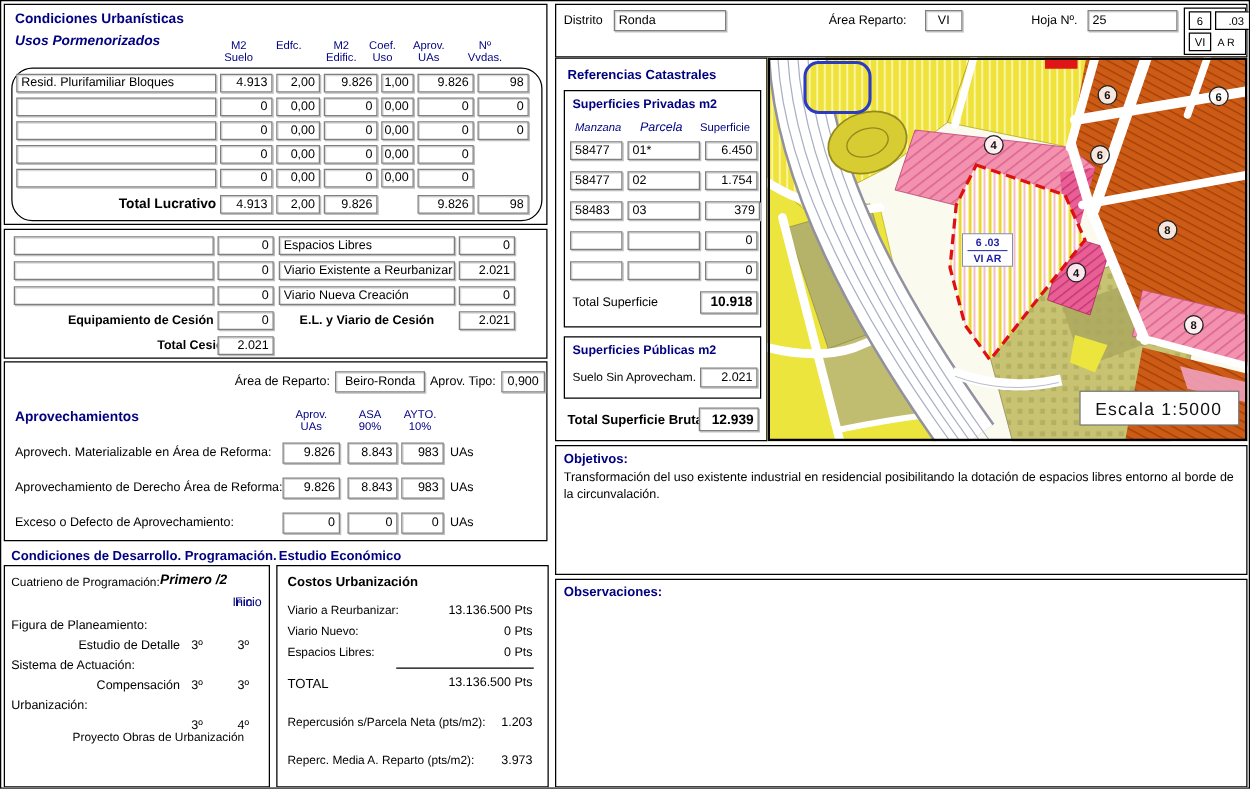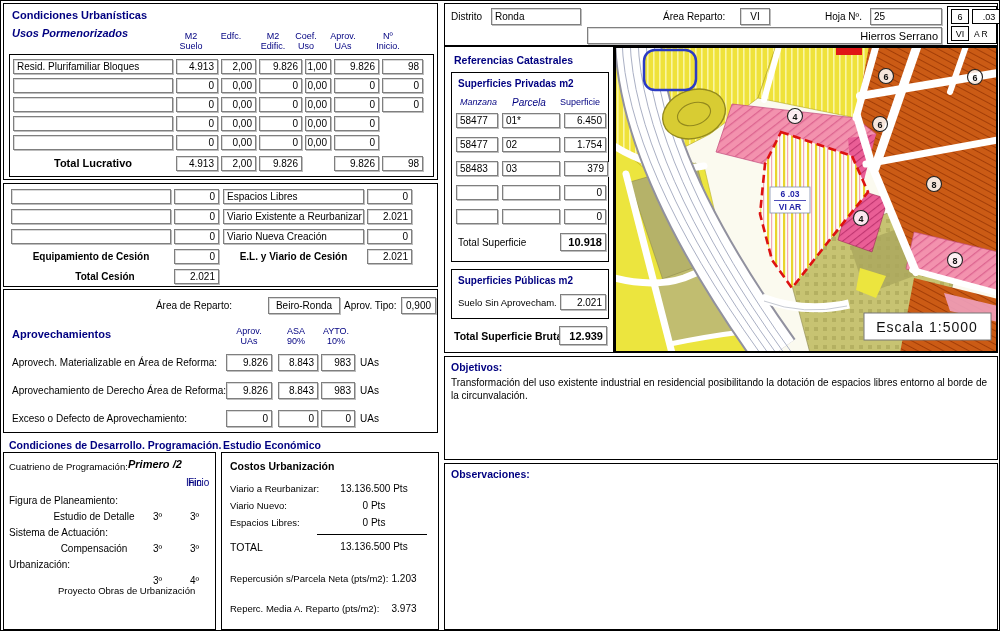--- a/index.html
+++ b/index.html
@@ -9,21 +9,21 @@
   .abs{position:absolute;}
   .panel{position:absolute;border:1px solid #000;background:#fff;}
   .fld{position:absolute;background:#fff;border:1px solid #7f7f7f;
        box-shadow:1px 1px 0 #bdbdbd, inset 1px 1px 0 #d9d9d9;
        font-size:10px;color:#000;display:flex;align-items:center;justify-content:flex-end;padding:0 3px;white-space:nowrap;overflow:hidden;}
   .fld.l{justify-content:flex-start;}
   .fld.c{justify-content:center;}
   .fld.b{font-weight:bold;}
   .lbl{position:absolute;font-size:10px;color:#000;white-space:nowrap;}
   .lbl.b{font-weight:bold;}
-  .lbl.r{text-align:center;}
+  .lbl.r{text-align:right;}
   .lbl.cen{text-align:center;}
   .title{position:absolute;font-size:11px;font-weight:bold;color:#000080;white-space:nowrap;}
   .title.i{font-style:italic;}
   .colhead{position:absolute;font-size:9px;color:#000080;text-align:center;line-height:10px;white-space:nowrap;}
   .navy{color:#000080;}
   .stampbox{position:absolute;border:1px solid #000;background:#fff;font-size:9px;display:flex;align-items:center;justify-content:center;}
   .hr{position:absolute;border-top:1px solid #000;}
 </style>
 </head>
 <body>
@@ -32,23 +32,23 @@
 
   <div class="panel" style="left:2px;top:2px;width:435px;height:177px;">
     <div class="title" style="left:8px;top:5px;">Condiciones Urbanísticas</div>
     <div class="title i" style="left:8px;top:23px;">Usos Pormenorizados</div>
 
     <div class="colhead" style="left:166px;top:27px;width:42px;"><span>M2</span><br><span>Suelo</span></div>
     <div class="colhead" style="left:209px;top:27px;width:36px;"><span>Edfc.</span><br><span></span></div>
     <div class="colhead" style="left:247px;top:27px;width:44px;"><span>M2</span><br><span>Edific.</span></div>
     <div class="colhead" style="left:286px;top:27px;width:32px;"><span>Coef.</span><br><span>Uso</span></div>
     <div class="colhead" style="left:317px;top:27px;width:44px;"><span>Aprov.</span><br><span>UAs</span></div>
-    <div class="colhead" style="left:361px;top:27px;width:46px;"><span>Nº</span><br><span>Inicio.</span></div>
-
-    <div class="panel" style="left:5px;top:50px;width:425px;height:123px;">
+    <div class="colhead" style="left:361px;top:27px;width:46px;"><span>Nº</span><br><span>Vvdas.</span></div>
+
+    <div class="panel" style="left:5px;top:50px;width:425px;height:123px;border-radius:17px;">
 
       <div class="fld l" style="left:3px;top:4px;width:160px;height:15px;">Resid. Plurifamiliar Bloques</div>
       <div class="fld" style="left:166px;top:4px;width:42px;height:15px;">4.913</div>
       <div class="fld" style="left:211px;top:4px;width:35px;height:15px;">2,00</div>
       <div class="fld" style="left:249px;top:4px;width:43px;height:15px;">9.826</div>
       <div class="fld" style="left:295px;top:4px;width:26px;height:15px;">1,00</div>
       <div class="fld" style="left:324px;top:4px;width:45px;height:15px;">9.826</div>
       <div class="fld" style="left:372px;top:4px;width:41px;height:15px;">98</div>
 
       <div class="fld l" style="left:3px;top:23px;width:160px;height:15px;"></div>
@@ -186,21 +186,20 @@
     <div class="lbl r" style="left:160px;top:150px;width:44px;">3.973</div>
   </div>
 
   <div class="panel" style="left:443px;top:2px;width:554px;height:43px;">
     <div class="lbl" style="left:6px;top:7px;">Distrito</div>
     <div class="fld l" style="left:46px;top:4px;width:90px;height:17px;">Ronda</div>
     <div class="lbl" style="left:218px;top:7px;">Área Reparto:</div>
     <div class="fld c" style="left:295px;top:4px;width:30px;height:17px;">VI</div>
     <div class="lbl" style="left:380px;top:7px;">Hoja Nº.</div>
     <div class="fld l" style="left:425px;top:4px;width:72px;height:17px;">25</div>
-    <div class="fld" style="left:142px;top:23px;width:355px;height:17px;font-size:11px;">Hierros Serrano</div>
     <div class="abs" style="left:502px;top:2px;width:50px;height:38px;border:1px solid #000;background:#fff;">
       <div class="stampbox" style="left:3px;top:2px;width:18px;height:15px;">6</div>
       <div class="stampbox" style="left:24px;top:2px;width:34px;height:15px;">.03</div>
       <div class="stampbox" style="left:3px;top:19px;width:18px;height:15px;">VI</div>
       <div class="lbl" style="left:26px;top:22px;font-size:8.5px;">A R</div>
     </div>
   </div>
 
   <div class="panel" style="left:443px;top:45px;width:170px;height:307px;">
     <div class="title" style="left:9px;top:7px;font-size:10.5px;">Referencias Catastrales</div>

